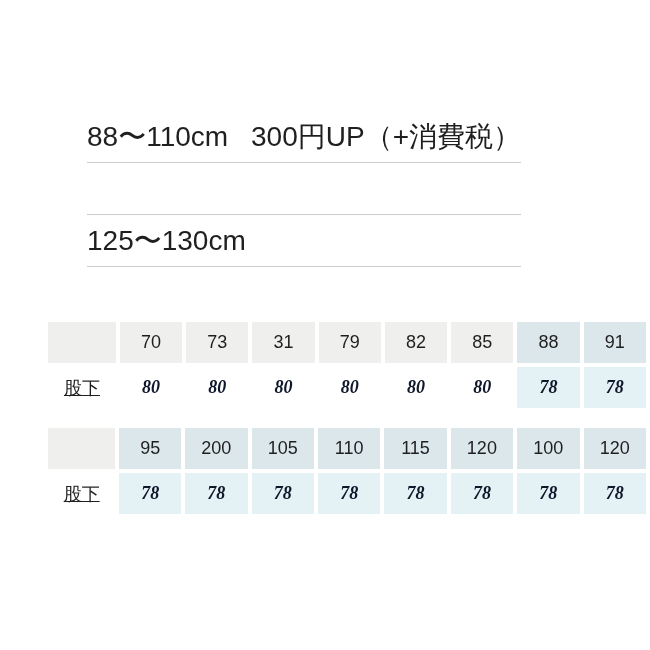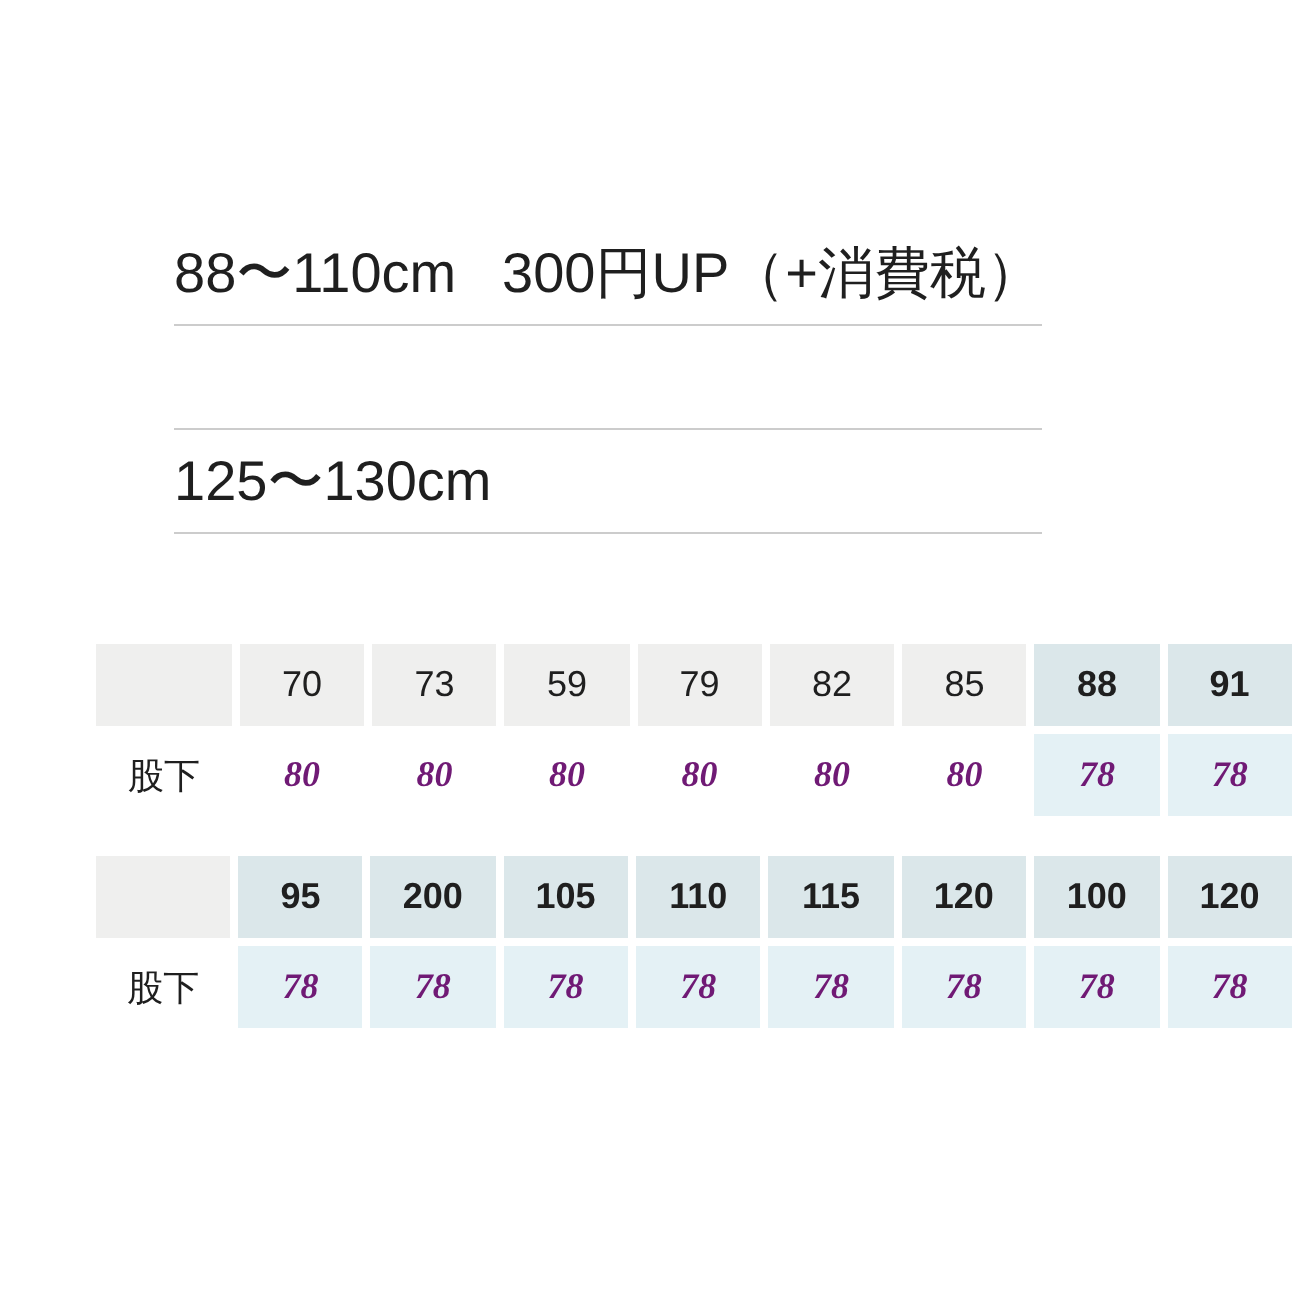--- a/index.html
+++ b/index.html
@@ -44,34 +44,34 @@
   .size-table.upper { top: 318px; }
   .size-table.lower { top: 424px; }
 
   .size-table td {
     padding: 4px;
     height: 33px;
     text-align: center;
     vertical-align: middle;
     font-size: 18px;
   }
-  .size-table td.corner-col { width: 62px; }
+  .size-table td.corner-col { width: 62px; text-decoration: underline; }
   .size-table td.data-col   { width: 56px; }
 
   .bg-gray  { background: #efefee; }
-  .bg-hblue { background: #dbe7ea; font-weight: bold; }
+  .bg-hblue { background: #dbe7ea; }
   .bg-lblue { background: #e4f1f5; }
   .bg-white { background: #ffffff; }
 
   .val {
     font-family: "Liberation Serif", serif;
     font-style: italic;
     font-weight: bold;
     font-size: 24px;
-    color: #701a75;
+    color: #0f172a;
   }
   .row-label { font-size: 22px; }
 </style>
 </head>
 <body>
 
 <div class="canvas">
 
   <div class="surcharge-table">
     <div class="surcharge-row">
@@ -84,21 +84,21 @@
       <span class="range">125〜130cm</span>
     </div>
   </div>
 
   <table class="size-table upper">
     <tbody>
       <tr>
         <td class="corner-col bg-gray"></td>
         <td class="data-col bg-gray">70</td>
         <td class="data-col bg-gray">73</td>
-        <td class="data-col bg-gray">59</td>
+        <td class="data-col bg-gray">31</td>
         <td class="data-col bg-gray">79</td>
         <td class="data-col bg-gray">82</td>
         <td class="data-col bg-gray">85</td>
         <td class="data-col bg-hblue">88</td>
         <td class="data-col bg-hblue">91</td>
       </tr>
       <tr>
         <td class="corner-col bg-white row-label">股下</td>
         <td class="data-col bg-white val">80</td>
         <td class="data-col bg-white val">80</td>

